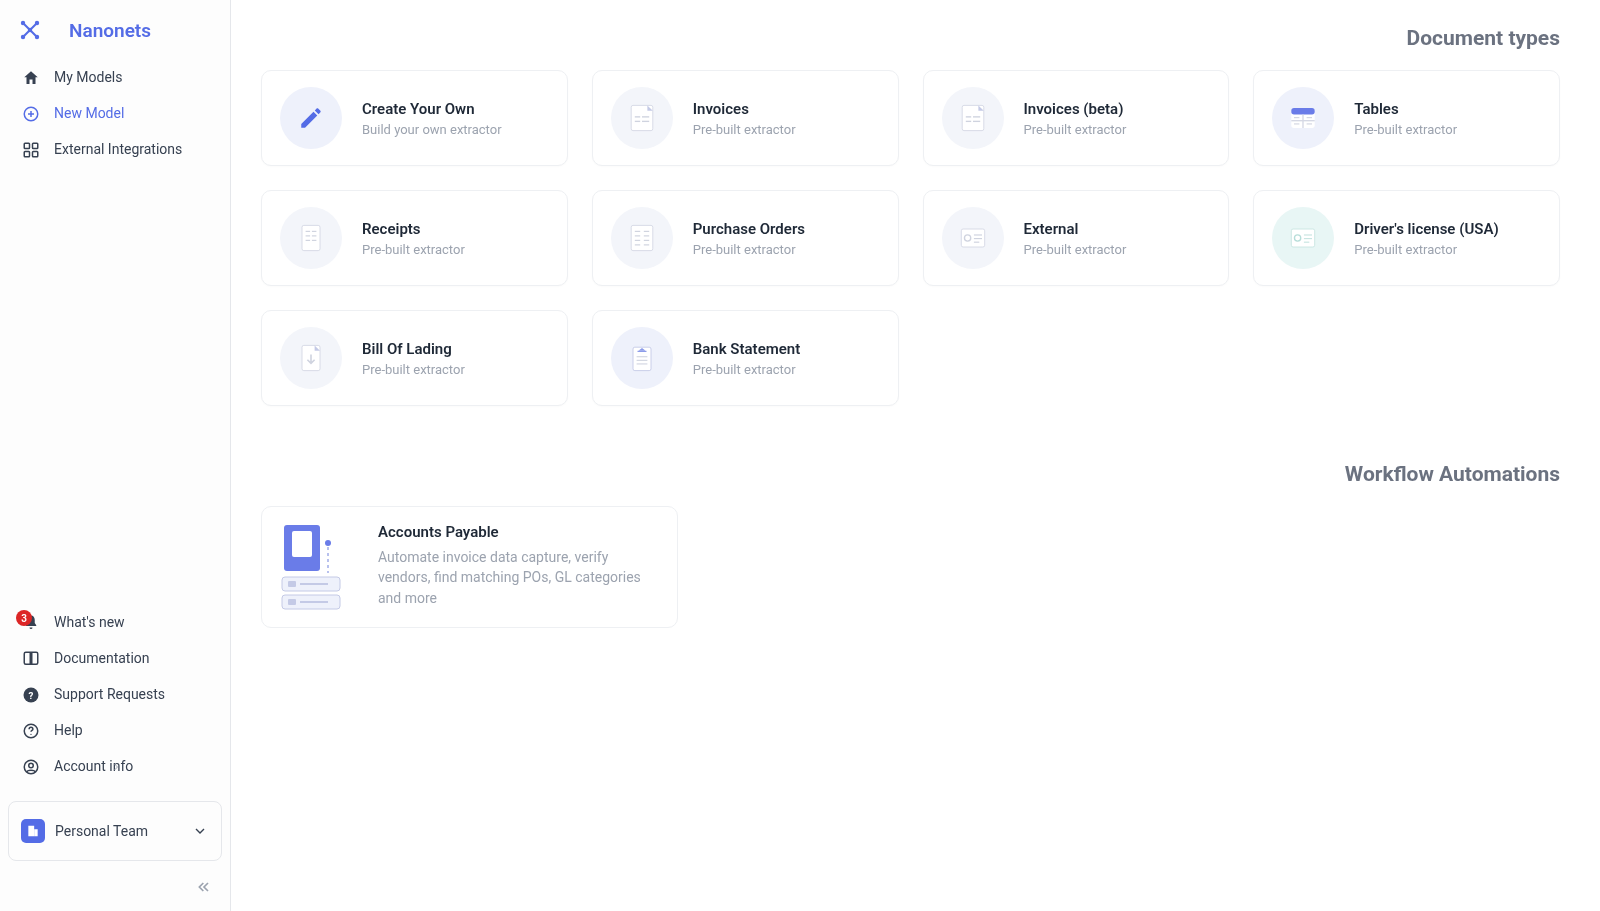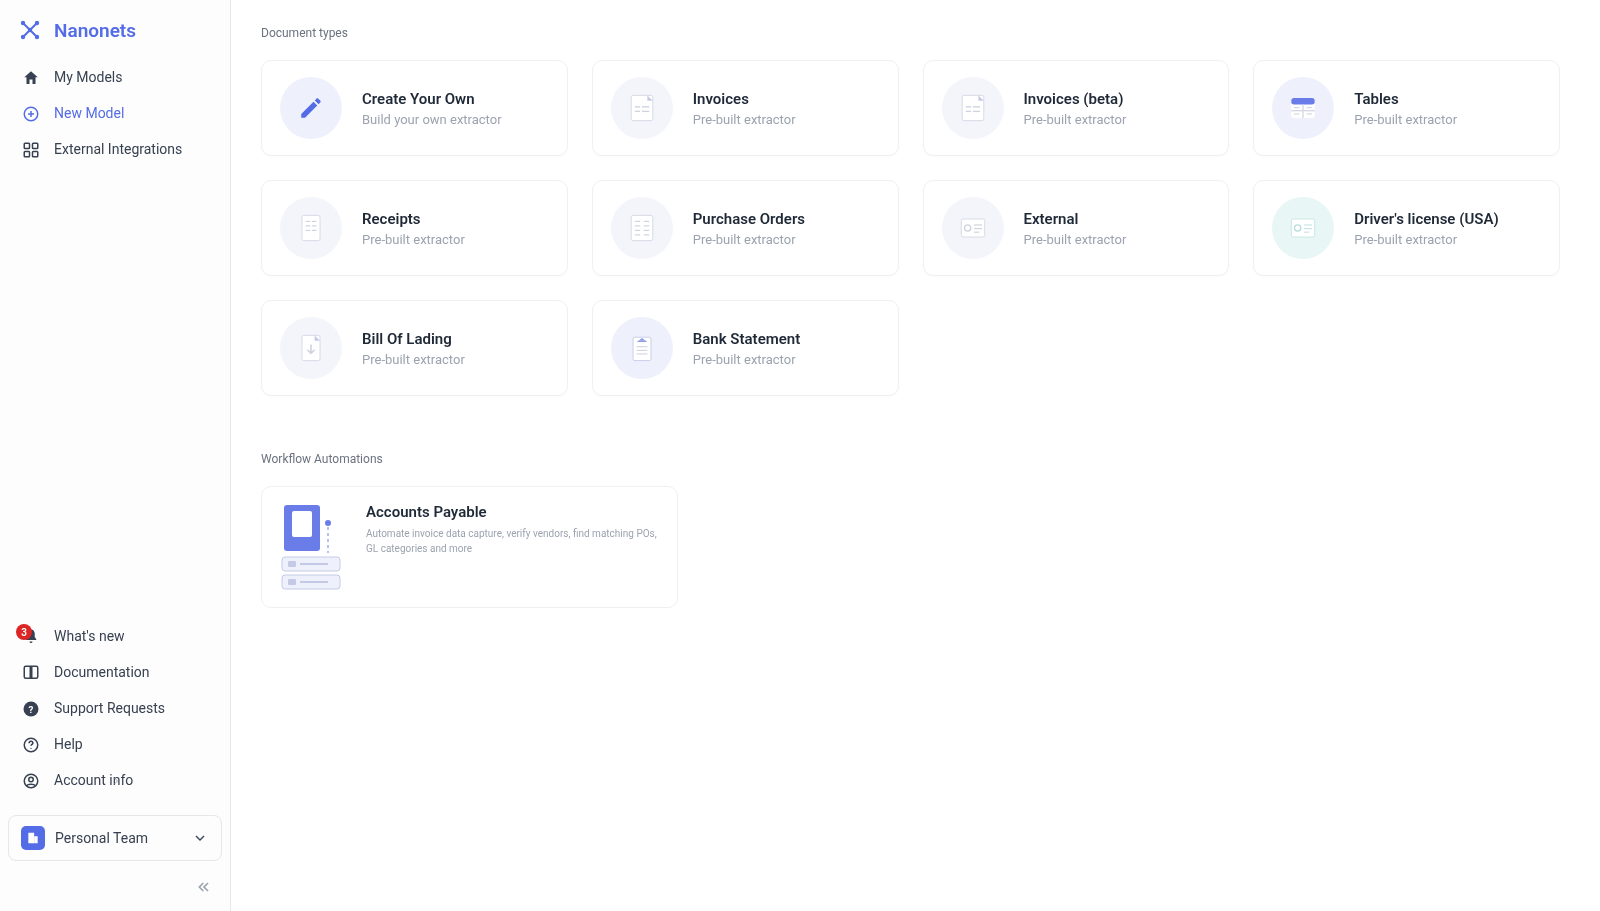--- a/index.html
+++ b/index.html
@@ -19,21 +19,21 @@
   height: 100%;
   border-right: 1px solid #e5e7eb;
   background: #fdfdfd;
   display: flex;
   flex-direction: column;
   position: relative;
 }
 .brand {
   display: flex;
   align-items: flex-end;
-  gap: 12px;
+  gap: 27px;
   padding: 18px 18px 18px 18px;
 }
 .brand-logo {
   width: 24px;
   height: 24px;
 }
 .brand-name {
   color: #546ce6;
   font-size: 19px;
   font-weight: 600;
@@ -76,21 +76,21 @@
   display: flex;
   align-items: center;
   justify-content: center;
   font-weight: 600;
 }
 .bell-wrap { position: relative; width:18px; height:18px; }
 .team-selector {
   margin: 10px 8px 8px 8px;
   border: 1px solid #e5e7eb;
   border-radius: 8px;
-  padding: 10px 12px;
+  padding: 17px 12px;
   display: flex;
   align-items: center;
   gap: 10px;
   cursor: pointer;
 }
 .team-badge {
   width: 24px;
   height: 24px;
   border-radius: 5px;
   background: #546ce6;
@@ -121,24 +121,25 @@
 }
 
 
 .main {
   flex: 1;
   padding: 26px 40px 30px 30px;
   overflow-y: auto;
   height: 100%;
 }
 .section-title {
-  font-size: 12px;
+  font-size: 21px;
   color: #6b7280;
   margin-bottom: 20px;
-  font-weight: 400;
+  font-weight: 700;
+  text-align: right;
 }
 .card-grid {
   display: grid;
   grid-template-columns: repeat(4, 1fr);
   gap: 24px;
   margin-bottom: 56px;
 }
 .card {
   border: 1px solid #eef0f3;
   border-radius: 10px;
@@ -167,33 +168,33 @@
 .workflow-grid {
   display: grid;
   grid-template-columns: repeat(3, 1fr);
   gap: 24px;
 }
 .workflow-card {
   border: 1px solid #eef0f3;
   border-radius: 10px;
   padding: 16px 18px;
   display: flex;
-  gap: 24px;
+  gap: 36px;
   cursor: pointer;
   background: #fff;
 }
 .workflow-icon {
   width: 62px;
   height: 88px;
   flex-shrink: 0;
   display:flex;align-items:flex-start;justify-content:center;
 }
 .workflow-text { display:flex;flex-direction:column;gap:6px; }
 .workflow-title { font-size: 15px; font-weight: 600; color: #1f2937; }
-.workflow-sub { font-size: 10px; color: #9ca3af; line-height: 1.45; }
+.workflow-sub { font-size: 14px; color: #9ca3af; line-height: 1.45; }
 
 svg { display:block; }
 </style>
 </head>
 <body>
 
 <aside class="sidebar">
   <div class="brand">
     <span class="brand-logo">
       <svg viewBox="0 0 24 24" width="24" height="24" fill="none" stroke="#546ce6" stroke-width="2">

